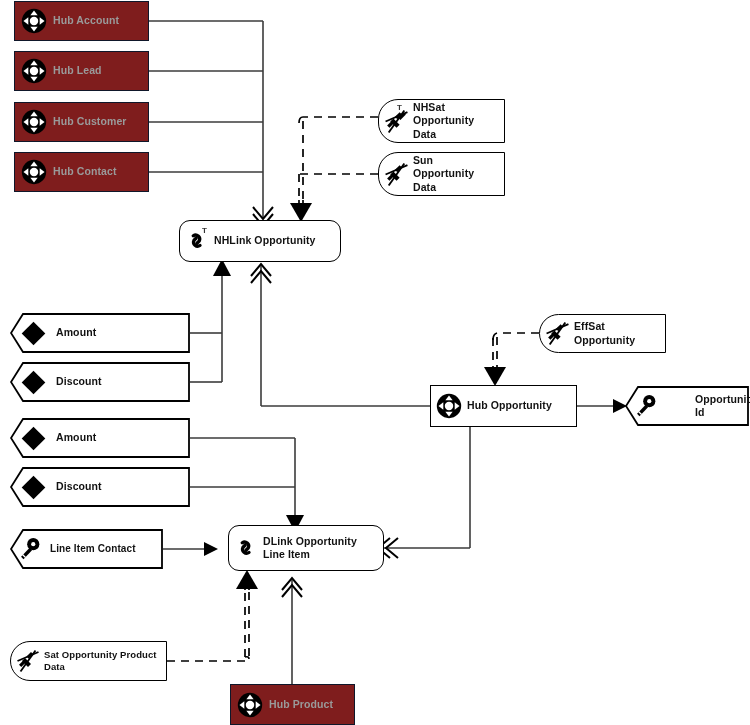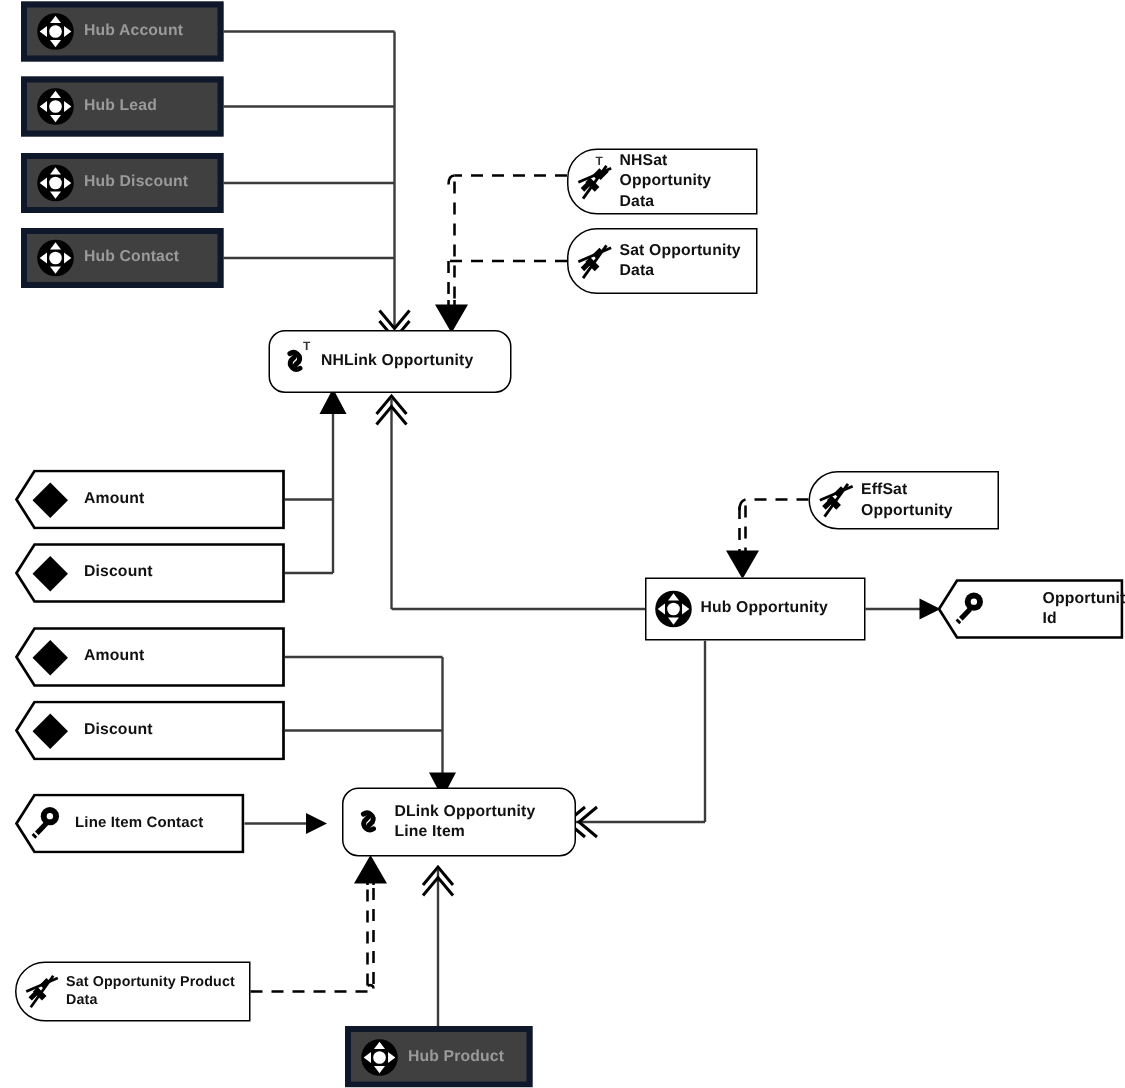--- a/index.html
+++ b/index.html
@@ -3,21 +3,21 @@
 <meta charset="utf-8">
 <style>
   html,body{margin:0;padding:0;background:#ffffff;}
   body{font-family:"Liberation Sans","DejaVu Sans",sans-serif;}
   #canvas{position:relative;width:750px;height:725px;overflow:hidden;background:#fff;}
   #wires{position:absolute;left:0;top:0;width:750px;height:725px;}
   .node{position:absolute;box-sizing:border-box;display:flex;align-items:center;}
   .node .lbl{font-size:10.5px;font-weight:bold;color:#111;line-height:1.25;letter-spacing:.1px;}
   .node .ico{flex:0 0 auto;display:flex;align-items:center;justify-content:center;}
   
-  .faded{border:4px solid #0f172a;background:#404040;}
+  .faded{border:1px solid #0f172a;background:#7f1d1d;}
   .faded .lbl{color:#9a9a9a;font-weight:bold;}
   .solid{border:1.6px solid #000;background:#fff;}
   .rounded-both{border-radius:11px;}
   .rounded-left{border-radius:20px 0 0 20px;}
   .sup{font-size:8px;font-weight:bold;color:#333;vertical-align:super;}
   .svgbox{position:absolute;left:0;top:0;}
 </style>
 </head>
 <body>
 
@@ -167,21 +167,21 @@
     <span class="ico" style="width:38px;height:40px;">
       <svg width="26" height="26" viewBox="0 0 32 32">
           <circle cx="16" cy="16" r="15" fill="#000"></circle>
           <circle cx="16" cy="16" r="5.2" fill="#fff"></circle>
           <path d="M16 3 L20.5 9 L11.5 9 Z" fill="#fff"></path>
           <path d="M16 29 L20.5 23 L11.5 23 Z" fill="#fff"></path>
           <path d="M3 16 L9 11.5 L9 20.5 Z" fill="#fff"></path>
           <path d="M29 16 L23 11.5 L23 20.5 Z" fill="#fff"></path>
         </svg>
     </span>
-    <span class="lbl">Hub Discount</span>
+    <span class="lbl">Hub Customer</span>
   </div>
 
   <div class="node faded" style="left:14px;top:152px;width:135px;height:40px;">
     <span class="ico" style="width:38px;height:40px;">
       <svg width="26" height="26" viewBox="0 0 32 32">
           <circle cx="16" cy="16" r="15" fill="#000"></circle>
           <circle cx="16" cy="16" r="5.2" fill="#fff"></circle>
           <path d="M16 3 L20.5 9 L11.5 9 Z" fill="#fff"></path>
           <path d="M16 29 L20.5 23 L11.5 23 Z" fill="#fff"></path>
           <path d="M3 16 L9 11.5 L9 20.5 Z" fill="#fff"></path>
@@ -213,21 +213,21 @@
       <svg width="25" height="25" viewBox="0 0 32 32">
           <g fill="#000">
             <path d="M4 21 l7 -7 l3 3 l-7 7 z"></path>
             <path d="M12 12 l8 8 l-4 4 l-8 -8 z"></path>
             <path d="M20 4 l3 3 l-6 6 l-3 -3 z"></path>
             <path d="M2 16 L30 4" stroke="#000" stroke-width="2.4"></path>
             <path d="M6 30 L26 2" stroke="#000" stroke-width="2.4"></path>
           </g>
         </svg>
     </span>
-    <span class="lbl" style="max-width:84px;">Sat Opportunity Data</span>
+    <span class="lbl" style="max-width:84px;">Sun Opportunity Data</span>
   </div>
 
   <div class="node solid rounded-both" style="left:179px;top:220px;width:162px;height:42px;">
     <span class="ico" style="width:34px;height:42px;position:relative;">
       <svg width="24" height="24" viewBox="0 0 32 32">
           <g fill="none" stroke="#000" stroke-width="4.4" stroke-linecap="round">
             <path d="M11 9 a5.5 5.5 0 0 1 8 7 l-3 3"></path>
             <path d="M20 22 a5.5 5.5 0 0 1 -8 -7 l3 -3"></path>
           </g>
         </svg>

